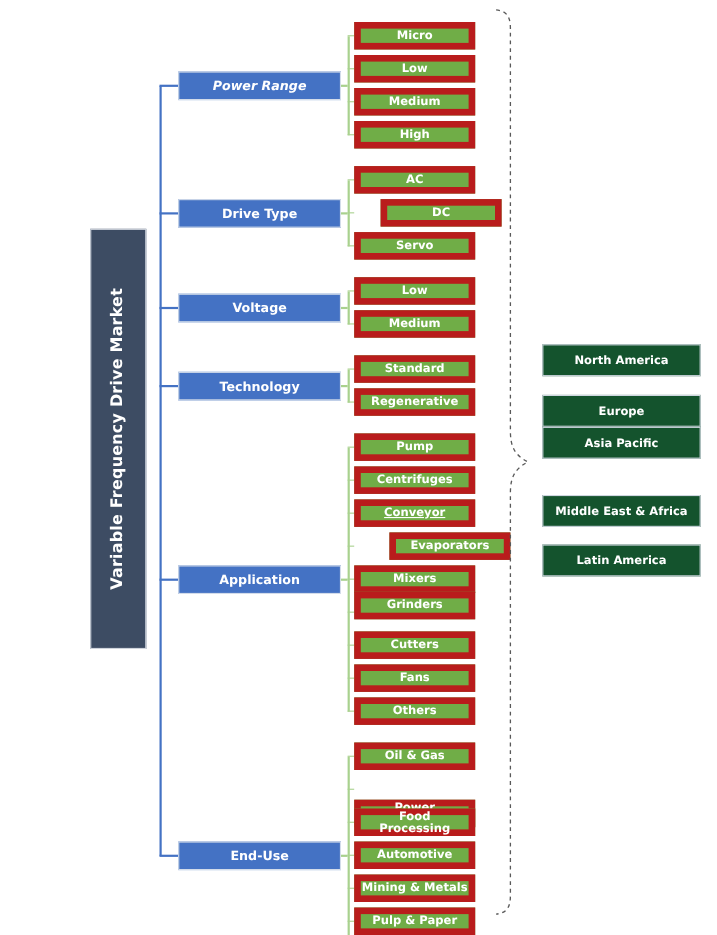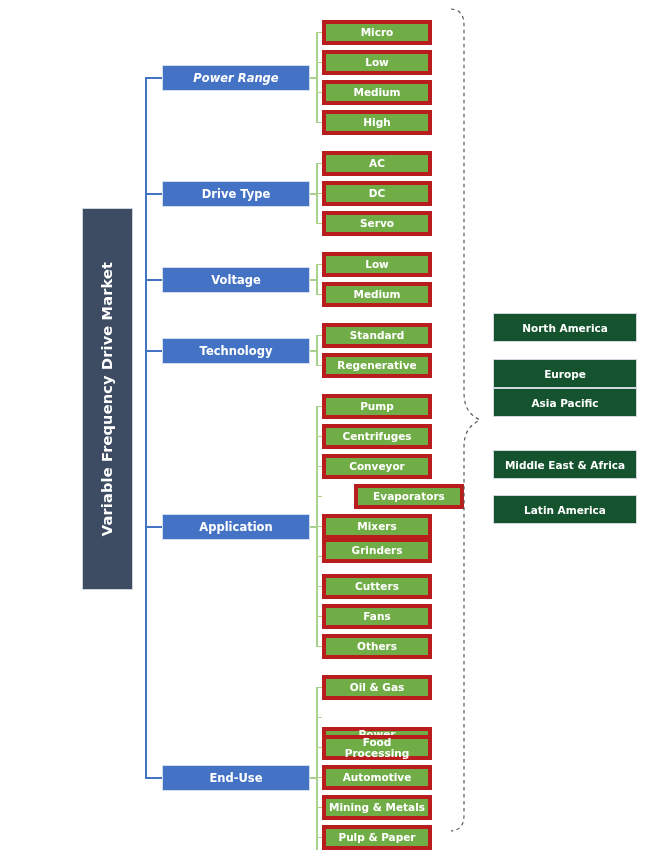--- a/index.html
+++ b/index.html
@@ -58,21 +58,21 @@
     font-weight: bold;
   }
 
   
   .sub-box {
     position: absolute;
     left: 322px;
     width: 110px;
     height: 25px;
     background: #70ad47;
-    border: 4px solid #b91c1c;
+    border: 6px solid #b91c1c;
     box-sizing: border-box;
     display: flex;
     align-items: center;
     justify-content: center;
     text-align: center;
     color: #ffffff;
     font-size: 10.5px;
     font-weight: bold;
     line-height: 11px;
     white-space: pre-line;
@@ -197,29 +197,29 @@
       <div class="cat-box" style="top: 514px;">Application</div>
       <div class="cat-box" style="top: 765px;">End-Use</div>
     </div>
 
   <div id="subitems">
       <div class="sub-box" style="top: 20px;">Micro</div>
       <div class="sub-box" style="top: 50px;">Low</div>
       <div class="sub-box" style="top: 80px;">Medium</div>
       <div class="sub-box" style="top: 110px;">High</div>
       <div class="sub-box" style="top: 151px;">AC</div>
-      <div class="sub-box" style="top: 181px;">DC</div>
+      <div class="sub-box" style="top: 181px; margin-left: 24px;">DC</div>
       <div class="sub-box" style="top: 211px;">Servo</div>
       <div class="sub-box" style="top: 252px;">Low</div>
       <div class="sub-box" style="top: 282px;">Medium</div>
       <div class="sub-box" style="top: 323px;">Standard</div>
       <div class="sub-box" style="top: 353px;">Regenerative</div>
       <div class="sub-box" style="top: 394px;">Pump</div>
       <div class="sub-box" style="top: 424px;">Centrifuges</div>
-      <div class="sub-box" style="top: 454px;">Conveyor</div>
+      <div class="sub-box" style="top: 454px; text-decoration: underline;">Conveyor</div>
       <div class="sub-box" style="top: 484px; margin-left: 32px;">Evaporators</div>
       <div class="sub-box" style="top: 514px;">Mixers</div>
       <div class="sub-box" style="top: 538px;">Grinders</div>
       <div class="sub-box" style="top: 574px;">Cutters</div>
       <div class="sub-box" style="top: 604px;">Fans</div>
       <div class="sub-box" style="top: 634px;">Others</div>
       <div class="sub-box" style="top: 675px;">Oil &amp; Gas</div>
       <div class="sub-box" style="top: 727px;">Power
 Generation</div>
       <div class="sub-box" style="top: 735px;">Food

